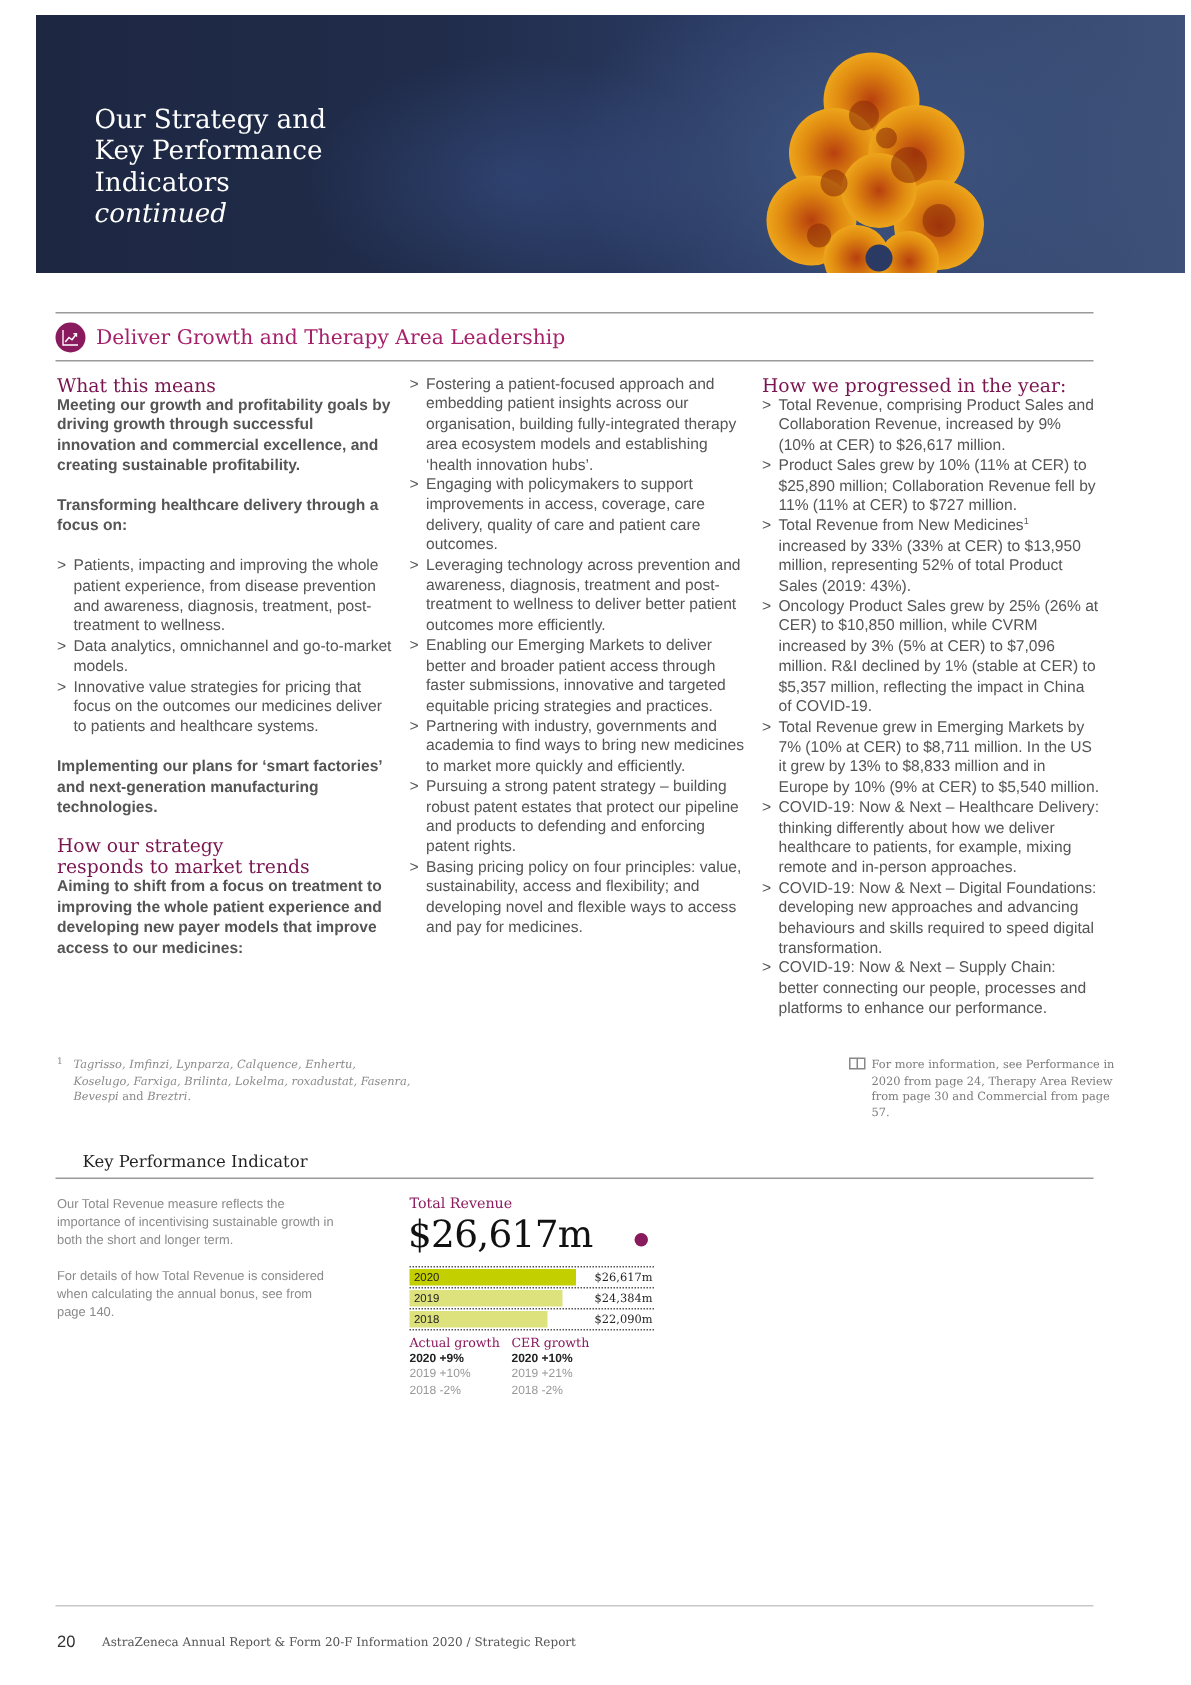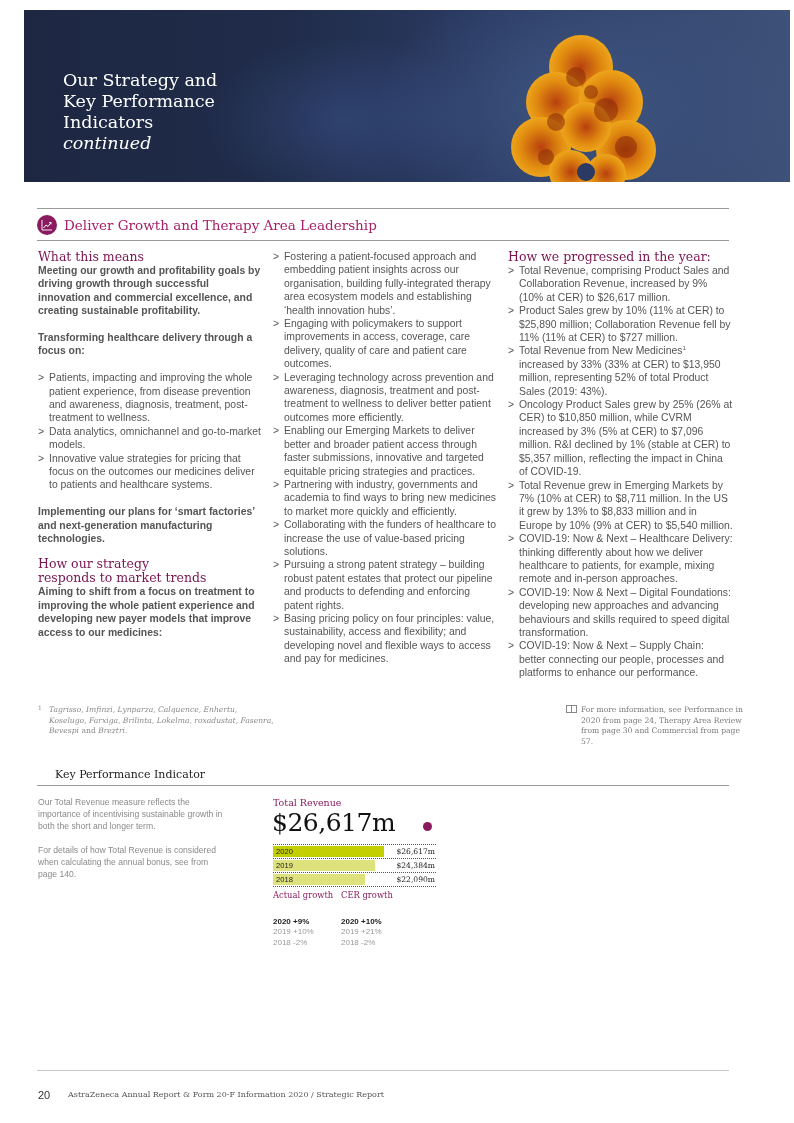--- a/index.html
+++ b/index.html
@@ -78,21 +78,21 @@
 
   .bars { position: absolute; left: 273px; top: 844px; width: 163px; }
   .bar-row { position: relative; height: 13px; border-top: 1px dotted #555; }
   .bar-row:last-child { border-bottom: 1px dotted #555; }
   .bar-fill { position: absolute; left: 0; top: 1px; height: 11px; }
   .bar-year { position: absolute; left: 3px; top: 1px; font-size: 7.6px; line-height: 11px; color: #222; }
   .bar-val { position: absolute; right: 1px; top: 1px; font-size: 7.6px; line-height: 11px; color: #222; font-family: "DejaVu Serif", serif; }
 
   .growth { position: absolute; top: 890px; font-size: 8px; line-height: 10.5px; color: #999; }
   .growth .gh { color: #8a1a5e; font-family: "DejaVu Serif", serif; font-size: 8.4px; text-align: center; }
-  .growth .cur { color: #222; font-weight: bold; margin-top: 16px; }
+  .growth .cur { color: #222; font-weight: bold; }
   .g1 { left: 273px; }
   .g2 { left: 341px; }
 
   .footer-rule { position: absolute; left: 37px; top: 1070px; width: 692px; height: 1px; background: #c8c8c8; }
   .page-num { position: absolute; left: 38px; top: 1089px; font-size: 11px; color: #333; }
   .footer-text { position: absolute; left: 68px; top: 1090px; font-size: 8px; color: #555; font-family: "DejaVu Serif", serif; }
 </style>
 </head>
 <body>
 
@@ -164,21 +164,20 @@
   <p>Aiming to shift from a focus on treatment to improving the whole patient experience and developing new payer models that improve access to our medicines:</p>
 </div>
 
 <div class="col col2">
   <ul class="bul">
     <li>Fostering a patient-focused approach and embedding patient insights across our organisation, building fully-integrated therapy area ecosystem models and establishing ‘health innovation hubs’.</li>
     <li>Engaging with policymakers to support improvements in access, coverage, care delivery, quality of care and patient care outcomes.</li>
     <li>Leveraging technology across prevention and awareness, diagnosis, treatment and post-treatment to wellness to deliver better patient outcomes more efficiently.</li>
     <li>Enabling our Emerging Markets to deliver better and broader patient access through faster submissions, innovative and targeted equitable pricing strategies and practices.</li>
     <li>Partnering with industry, governments and academia to find ways to bring new medicines to market more quickly and efficiently.</li>
-    <li>Collaborating with the funders of healthcare to increase the use of value-based pricing solutions.</li>
     <li>Pursuing a strong patent strategy – building robust patent estates that protect our pipeline and products to defending and enforcing patent rights.</li>
     <li>Basing pricing policy on four principles: value, sustainability, access and flexibility; and developing novel and flexible ways to access and pay for medicines.</li>
   </ul>
 </div>
 
 <div class="col col3">
   <h3 class="serif">How we progressed in the year:</h3>
   <ul class="bul">
     <li>Total Revenue, comprising Product Sales and Collaboration Revenue, increased by 9% (10% at CER) to $26,617 million.</li>
     <li>Product Sales grew by 10% (11% at CER) to $25,890 million; Collaboration Revenue fell by 11% (11% at CER) to $727 million.</li>

